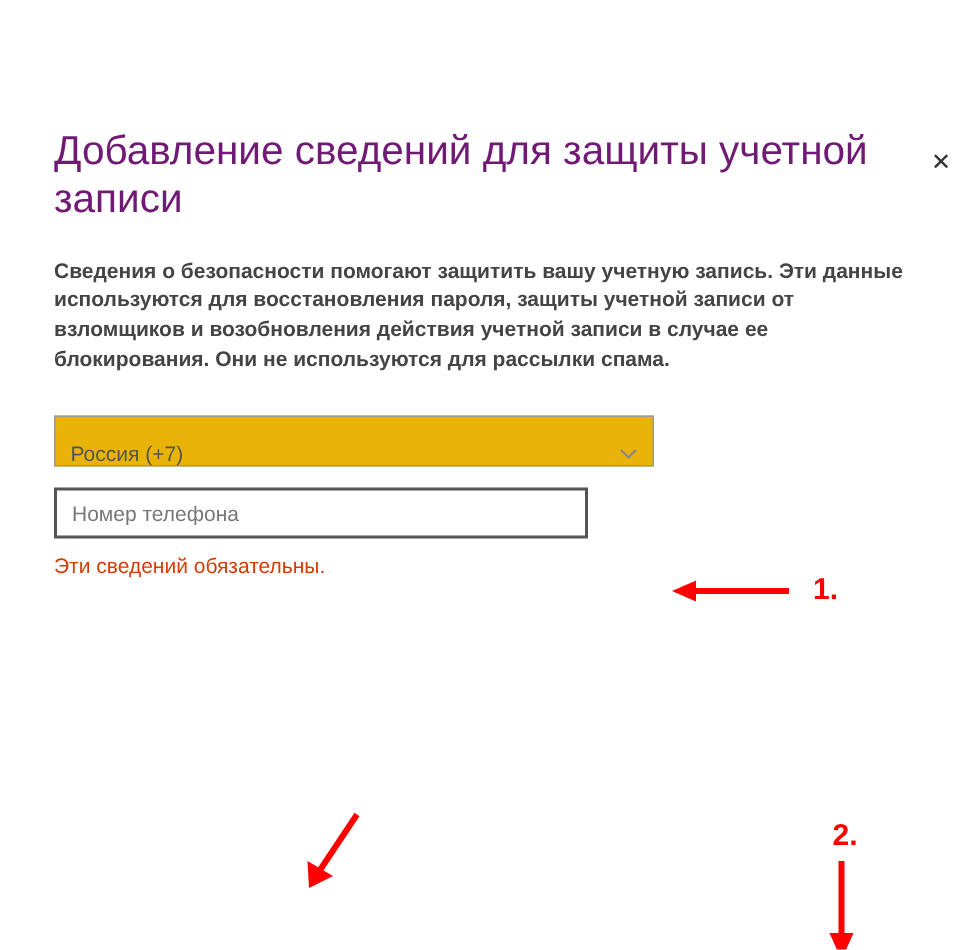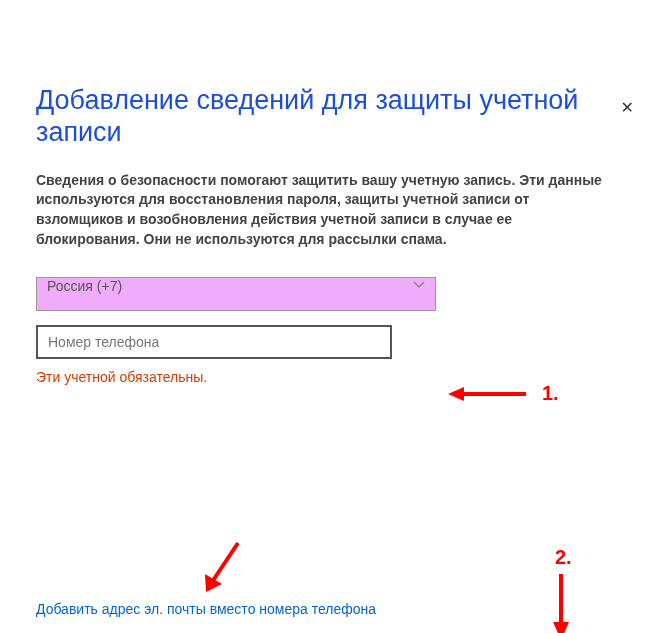--- a/index.html
+++ b/index.html
@@ -1,21 +1,21 @@
 <!DOCTYPE html>
 <html><head>
   <meta charset="utf-8">
   <style>
     * { box-sizing: border-box; margin: 0; padding: 0; }
     body { font-family: 'Segoe UI', Tahoma, sans-serif; background: #fff; width: 652px; height: 633px; position: relative; overflow: hidden; }
     .dialog { width: 100%; height: 100%; padding: 0 36px; position: relative; }
     .close-btn { position: absolute; top: 14px; right: 18px; font-size: 16px; color: #333; cursor: pointer; background: none; border: none; }
-    .title { font-size: 27px; font-weight: 300; color: #1d4ed8; margin-top: 84px; line-height: 1.2; }
+    .title { font-size: 27px; font-weight: 300; color: #701a75; margin-top: 84px; line-height: 1.2; }
     .body-text { font-size: 14px; color: #444; margin-top: 22px; line-height: 1.4; font-weight: bold; }
-    .country-select { width: 400px; height: 34px; margin-top: 28px; border: 1px solid #999; padding: 0 10px; display: flex; align-items: flex-start; justify-content: space-between; color: #555; font-size: 14px; cursor: pointer; background: #f0abfc; }
+    .country-select { width: 400px; height: 34px; margin-top: 28px; border: 1px solid #999; padding: 0 10px; display: flex; align-items: flex-end; justify-content: space-between; color: #555; font-size: 14px; cursor: pointer; background: #eab308; }
     .chevron { color: #888; font-size: 12px; }
     .phone-input { width: 356px; height: 34px; margin-top: 14px; border: 2px solid #555; padding: 0 10px; font-size: 14px; color: #555; outline: none; font-family: inherit; }
     .phone-input::placeholder { color: #777; }
     .error-text { font-size: 14px; color: #d83b01; margin-top: 10px; }
     .email-link { position: absolute; bottom: 100px; left: 36px; font-size: 14px; color: #0066cc; text-decoration: none; cursor: pointer; }
     
     .arrow { position: absolute; }
     .arrow-svg { display: block; }
     .label-1 { position: absolute; top: 298px; left: 542px; font-size: 20px; font-weight: bold; color: #ff0000; }
     .label-2 { position: absolute; top: 462px; left: 555px; font-size: 20px; font-weight: bold; color: #ff0000; }
@@ -36,23 +36,22 @@
     <span>Россия (+7)</span>
     <span class="chevron">
       <svg width="12" height="8" viewBox="0 0 12 8">
           <path d="M1 1 L6 6 L11 1" stroke="#888" stroke-width="1.5" fill="none"></path>
         </svg>
     </span>
   </div>
 
   <input type="text" class="phone-input" placeholder="Номер телефона" style="">
 
-  <div class="error-text">Эти учетной обязательны.</div>
+  <div class="error-text">Эти сведений обязательны.</div>
 
-  <a class="email-link">Добавить адрес эл. почты вместо номера телефона</a>
 
   
 
   
   <div class="arrow" style="top:300px; left:448px;">
     <svg class="arrow-svg" width="80" height="20" viewBox="0 0 80 20">
       <line x1="78" y1="10" x2="12" y2="10" stroke="#ff0000" stroke-width="4"></line>
       <polygon points="0,10 16,3 16,17" fill="#ff0000"></polygon>
     </svg>
   </div>

